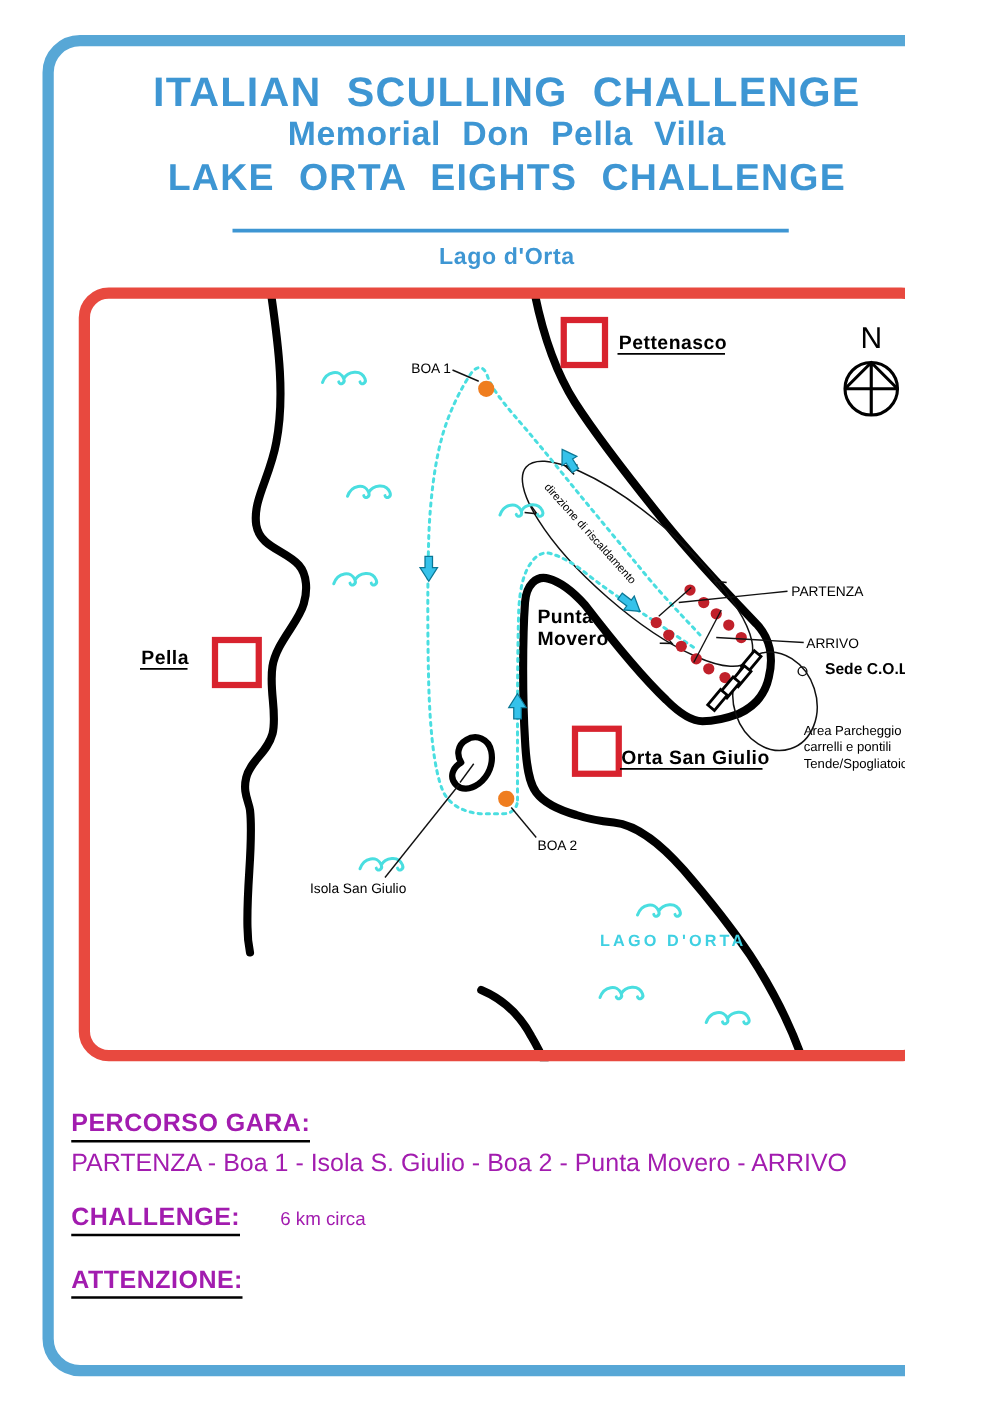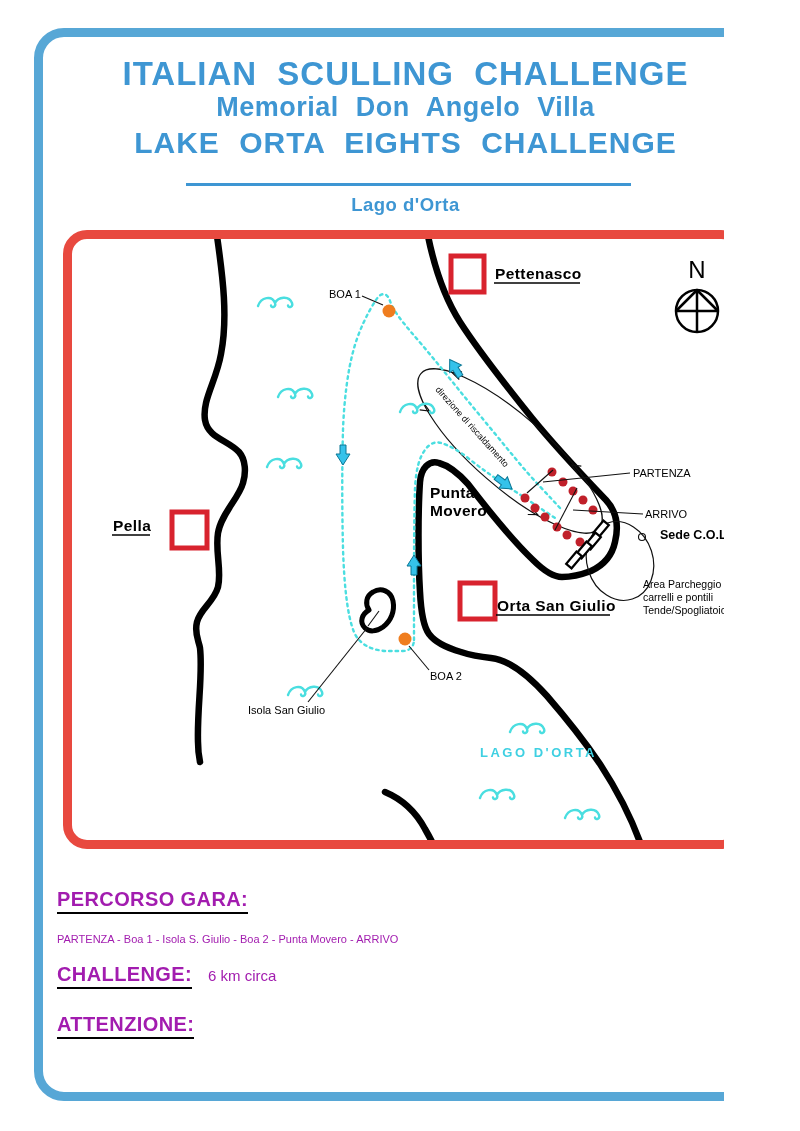--- a/index.html
+++ b/index.html
@@ -39,33 +39,33 @@
   .small-label{font-size:11px;}
   .sede-label{font-size:12.5px;font-weight:bold;}
   .area-label{font-size:10.5px;}
   .dir-label{font-size:9px;}
   .lago-label{font-size:13px;letter-spacing:2.5px;fill:var(--lago-cyan);font-weight:bold;}
   .north-label{font-size:24px;}
   .underline-ln{stroke:#000;stroke-width:1.4;}
   .footer-block{position:absolute;left:57px;color:#a21caf;}
   .f-heading{font-size:20px;font-weight:bold;letter-spacing:.4px;border-bottom:2px solid #000;
     display:inline-block;padding-bottom:1px;}
-  .f-text{font-size:11px;margin-top:13px;}
-  .f-inline{font-size:15px;margin-left:16px;}
+  .f-text{font-size:20px;}
+  .f-inline{font-size:15px;margin-left:32px;}
 </style>
 </head>
 <body>
 
 <div class="page">
 
   <div class="outer-frame"></div>
 
   <div class="header">
     <div class="t1">ITALIAN SCULLING CHALLENGE</div>
-    <div class="t2">Memorial Don Angelo Villa</div>
+    <div class="t2">Memorial Don Pella Villa</div>
     <div class="t3">LAKE ORTA EIGHTS CHALLENGE</div>
     <div class="t3-underline"></div>
     <div class="t4">Lago d'Orta</div>
   </div>
 
   <svg class="map-svg" width="682" height="619" viewBox="0 0 682 619" xmlns="http://www.w3.org/2000/svg">
     <defs>
       <path id="wave" d="M0,10 C3,1 14,-1 17,7 C18.5,11 13.5,12.5 13,9.5 M17,7 C20,1 31,-1 34,7 C35.5,11 30.5,12.5 30,9.5"></path>
       <path id="carrow" d="M0,-10 L7,1 L3,1 L3,10 L-3,10 L-3,1 L-7,1 Z"></path>
       <path id="chev" d="M-4,5 L0,-4 L4,5"></path>

